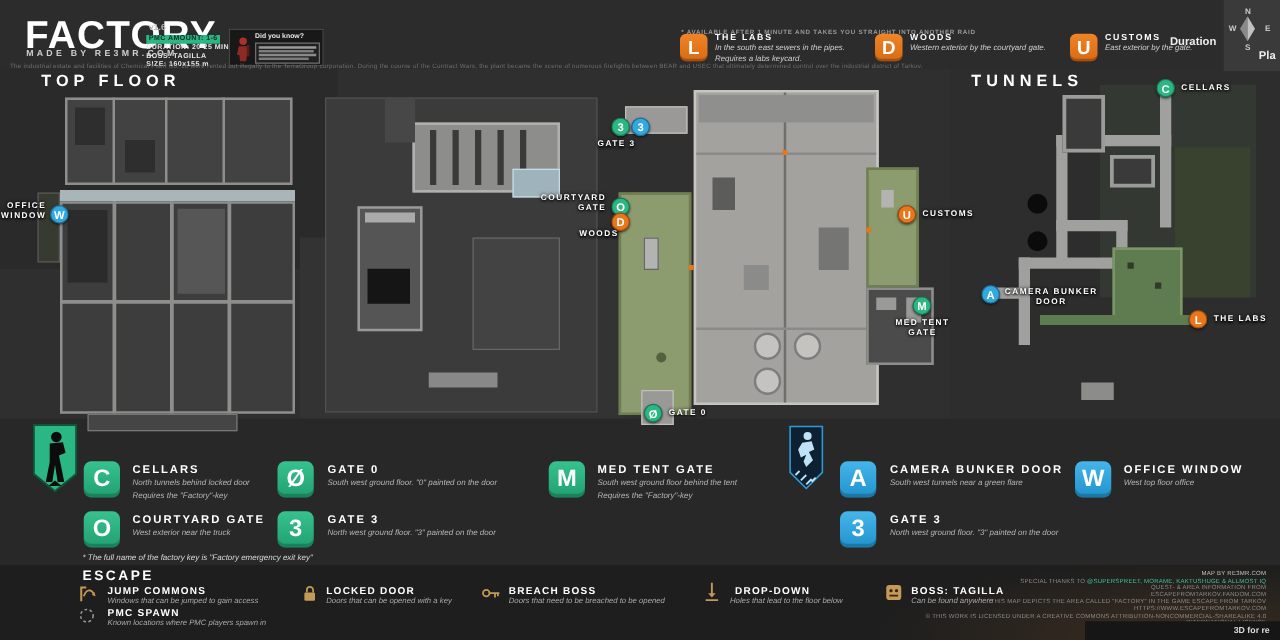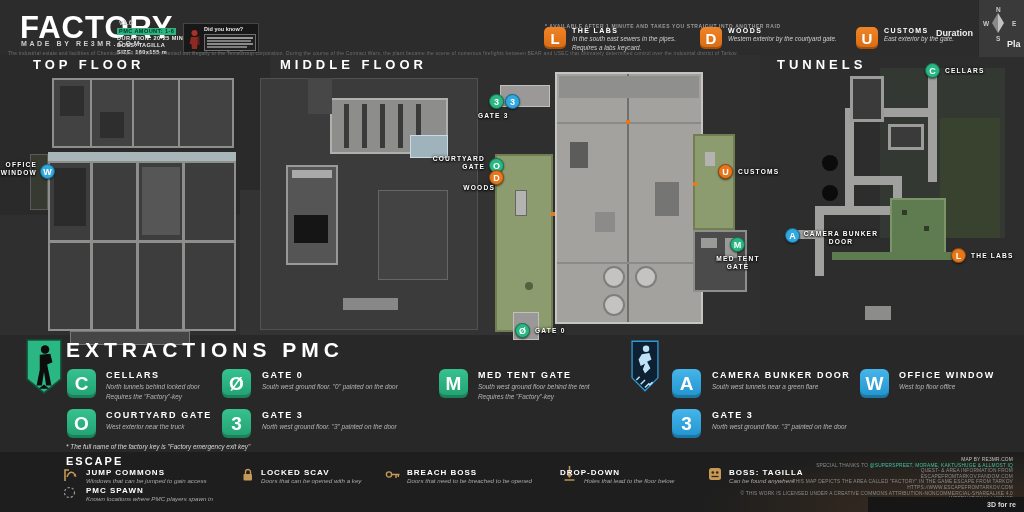--- a/index.html
+++ b/index.html
@@ -127,21 +127,20 @@
   <svg class="abs" style="left:992px;top:13px;" width="12" height="20" viewBox="0 0 12 20">
     <polygon points="6,0 6,20 0,10" fill="#8a8a8a"></polygon>
     <polygon points="6,0 6,20 12,10" fill="#c2c2c2"></polygon>
   </svg>
   <div class="edge-big" style="left:936px;top:28px;">Duration</div>
   <div class="edge-big" style="left:1007px;top:39px;">Pla</div>
 
   <div class="abs desc-line" style="left:8px;top:50px;width:1010px;overflow:hidden;">The industrial estate and facilities of Chemical Plant No. 16 were rented out illegally to the TerraGroup corporation. During the course of the Contract Wars, the plant became the scene of numerous firefights between BEAR and USEC that ultimately determined control over the industrial district of Tarkov.</div>
 
   <div class="abs floor-label" style="left:33px;top:57px;">TOP FLOOR</div>
-  <div class="abs floor-label" style="left:280px;top:57px;">MIDDLE FLOOR</div>
   <div class="abs floor-label" style="left:777px;top:57px;">TUNNELS</div>
 
   <div class="abs" style="left:30px;top:72px;width:210px;height:262px;">
     <div class="ms" style="left:22px;top:6px;width:182px;height:70px;background:#424242;border:2px solid #8e8e8c;"></div>
     <div class="ms" style="left:60px;top:6px;width:2px;height:70px;background:#8e8e8c;"></div>
     <div class="ms" style="left:102px;top:6px;width:2px;height:70px;background:#8e8e8c;"></div>
     <div class="ms" style="left:148px;top:6px;width:2px;height:70px;background:#8e8e8c;"></div>
     <div class="ms" style="left:30px;top:14px;width:24px;height:30px;background:#2e2e2e;"></div>
     <div class="ms" style="left:70px;top:40px;width:24px;height:26px;background:#2e2e2e;"></div>
     <div class="ms" style="left:18px;top:80px;width:188px;height:9px;background:#a8b6ba;"></div>
@@ -256,21 +255,20 @@
 
   <div class="mk o" style="left:951px;top:248px;">L</div>
   <div class="mlb" style="left:971px;top:252px;">THE LABS</div>
 
   <svg class="abs" style="left:26px;top:339px;" width="36" height="55" viewBox="0 0 34 52">
     <path d="M1 1 H33 V38 L17 51 L1 38 Z" fill="#2bb783" stroke="#10543c" stroke-width="1.5"></path>
     <circle cx="18" cy="10" r="4" fill="#0c0c0c"></circle>
     <path d="M13 15 L23 14 L25 22 L20 24 L22 34 L24 44 H19 L17 31 L15 44 H10 L13 29 Z" fill="#0c0c0c"></path>
     <path d="M17 43 L22 47 L12 47 Z" fill="#0c0c0c"></path>
   </svg>
-  <div class="abs sec-title" style="left:66px;top:338px;">EXTRACTIONS PMC</div>
 
   <div class="exi g" style="left:67px;top:369px;">C</div>
   <div class="exname" style="left:106px;top:370px;">CELLARS</div>
   <div class="exdesc" style="left:106px;top:382px;">North tunnels behind locked door
 Requires the "Factory"-key</div>
 
   <div class="exi g" style="left:67px;top:409px;">O</div>
   <div class="exname" style="left:106px;top:410px;">COURTYARD GATE</div>
   <div class="exdesc" style="left:106px;top:422px;">West exterior near the truck</div>
 
@@ -321,36 +319,36 @@
   <svg class="abs" style="left:63px;top:486px;" width="13" height="13" viewBox="0 0 13 13">
     <circle cx="6.5" cy="6.5" r="5" stroke="#9a9a9a" stroke-width="1.2" stroke-dasharray="2.2 2" fill="none"></circle>
   </svg>
   <div class="lgname" style="left:86px;top:486px;">PMC SPAWN</div>
   <div class="lgdesc" style="left:86px;top:495px;">Known locations where PMC players spawn in</div>
 
   <svg class="abs" style="left:240px;top:467px;" width="15" height="15" viewBox="0 0 15 15">
     <rect x="3.5" y="7" width="8.5" height="6.5" rx="1" fill="#c59a57"></rect>
     <path d="M5.5 7 V5 a2.5 2.5 0 0 1 5 0 V7" stroke="#c59a57" stroke-width="1.4" fill="none"></path>
   </svg>
-  <div class="lgname" style="left:261px;top:468px;">LOCKED SCAV</div>
+  <div class="lgname" style="left:261px;top:468px;">LOCKED DOOR</div>
   <div class="lgdesc" style="left:261px;top:477px;">Doors that can be opened with a key</div>
 
   <svg class="abs" style="left:385px;top:468px;" width="16" height="13" viewBox="0 0 16 13">
     <circle cx="4" cy="6.5" r="2.6" stroke="#c59a57" stroke-width="1.4" fill="none"></circle>
     <path d="M6.6 6.5 H14.5 M11 6.5 V10 M13.3 6.5 V9" stroke="#c59a57" stroke-width="1.4" fill="none"></path>
   </svg>
   <div class="lgname" style="left:407px;top:468px;">BREACH BOSS</div>
   <div class="lgdesc" style="left:407px;top:477px;">Doors that need to be breached to be opened</div>
 
   <svg class="abs" style="left:563px;top:466px;" width="13" height="15" viewBox="0 0 13 15">
     <path d="M6.5 0 V9" stroke="#c59a57" stroke-width="1.5"></path>
     <polygon points="6.5,12 3.5,8.5 9.5,8.5" fill="#c59a57"></polygon>
     <path d="M1.5 14 H11.5" stroke="#c59a57" stroke-width="1.4"></path>
   </svg>
-  <div class="lgname" style="left:560px;top:468px;">DROP-DOWN</div>
+  <div class="lgname" style="left:572px;top:468px;padding-left:16px;">DROP-DOWN</div>
   <div class="lgdesc" style="left:584px;top:477px;">Holes that lead to the floor below</div>
 
   <svg class="abs" style="left:708px;top:467px;" width="14" height="14" viewBox="0 0 14 14">
     <rect x="1" y="1" width="12" height="12" rx="2.5" fill="#c59a57"></rect>
     <circle cx="4.8" cy="5.5" r="1.3" fill="#3a2410"></circle>
     <circle cx="9.2" cy="5.5" r="1.3" fill="#3a2410"></circle>
     <path d="M3.5 9.5 H10.5" stroke="#3a2410" stroke-width="1.3"></path>
   </svg>
   <div class="lgname" style="left:729px;top:468px;">BOSS: TAGILLA</div>
   <div class="lgdesc" style="left:729px;top:477px;">Can be found anywhere</div>

